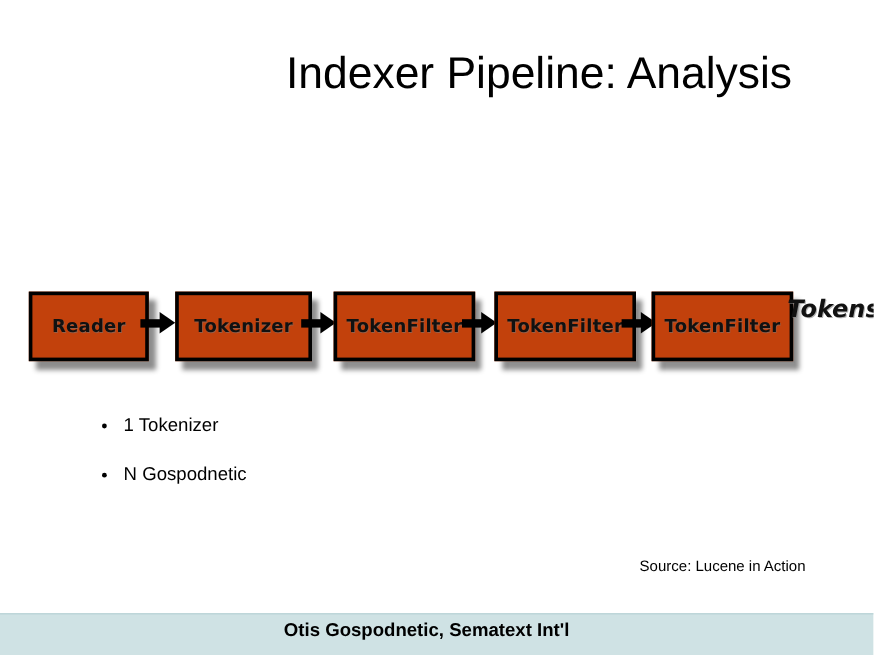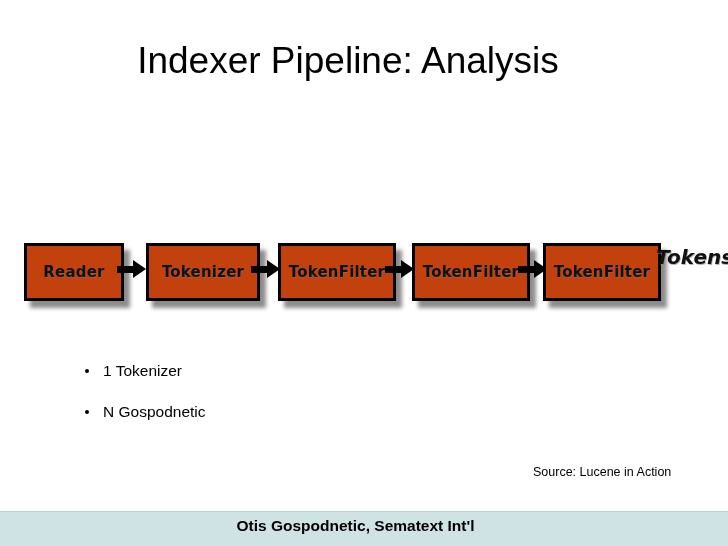--- a/index.html
+++ b/index.html
@@ -22,26 +22,25 @@
     width: 728px;
     height: 546px;
     background: #ffffff;
   }
 
   #slide-title {
     position: absolute;
     left: 0;
     top: 40px;
     width: 660px;
-    text-align: center;
+    text-align: right;
     font-size: 37px;
     color: #000000;
     letter-spacing: 0px;
     white-space: nowrap;
-    padding-left: 18px;
   }
 
   
   #pipeline {
     position: absolute;
     left: 22px;
     top: 243px;
     width: 686px;
     height: 80px;
   }
@@ -113,21 +112,21 @@
     color: #111111;
     white-space: nowrap;
     text-shadow: 0.8px 0.8px 0 rgba(130,130,130,0.6);
     font-style: italic;
   }
 
   
   #bullets {
     position: absolute;
     left: 84px;
-    top: 362px;
+    top: 346px;
     width: 520px;
   }
   .bullet {
     position: relative;
     padding-left: 19px;
     font-size: 15.5px;
     color: #000000;
     margin-bottom: 23px;
     white-space: nowrap;
   }

